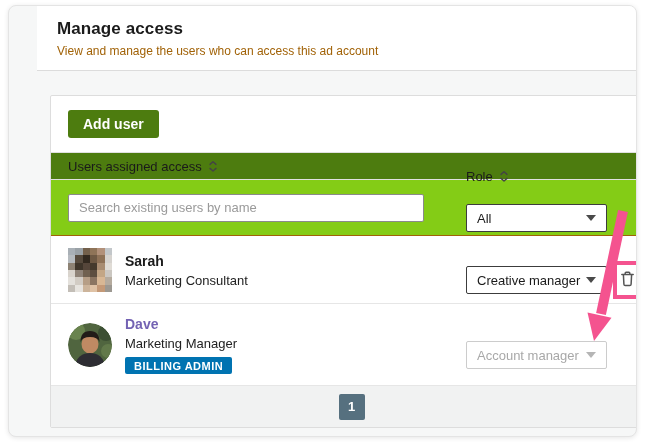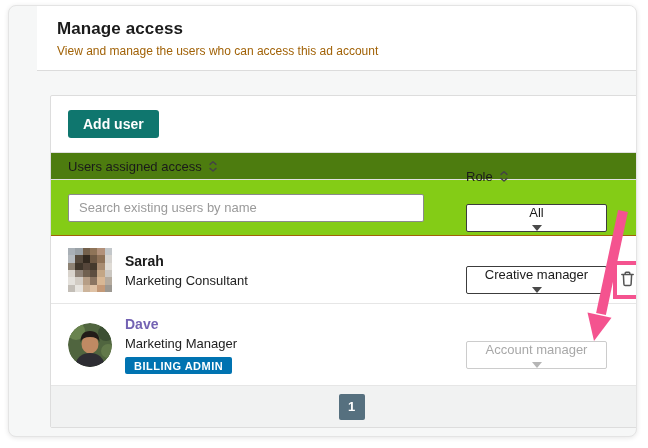--- a/index.html
+++ b/index.html
@@ -23,21 +23,21 @@
 
   .card-body { padding: 24px 13px 0 13px; }
 
   .inner-card {
     background: #ffffff; border: 1px solid #dddddd; border-radius: 2px;
     width: 603px; height: 333px; overflow: hidden;
   }
 
   .toolbar { height: 56px; padding: 14px 17px; }
   .btn-primary {
-    background: #0f766e; color: #ffffff; border: none; border-radius: 3px;
+    background: #4d7c0f; color: #ffffff; border: none; border-radius: 3px;
     height: 28px; padding: 0 15px; font-size: 14px; font-weight: bold;
     font-family: inherit; cursor: pointer;
   }
 
   .thead {
     height: 28px; background: #4d7c0f;
     border-top: 1px solid #e0e0e0; border-bottom: 1px solid #e0e0e0;
     display: flex; align-items: center;
     font-size: 13px; font-weight: normal; color: #1a1a1a;
   }
@@ -49,21 +49,21 @@
   .filter-row { height: 56px; display: flex; align-items: center; border-bottom: 1px solid #a16207; background: #84cc16; }
   .search {
     width: 356px; height: 28px; border: 1px solid #8a8a8a; border-radius: 2px;
     font-size: 13px; color: #333; padding: 0 10px; font-family: inherit; background: #fff;
   }
   .search::placeholder { color: #9a9a9a; }
 
   .select {
     width: 141px; height: 28px; border: 1px solid #3c3c3c; border-radius: 2px; background: #fff;
     display: flex; align-items: center; justify-content: space-between;
-    padding: 0 10px; font-size: 13px; color: #1a1a1a; cursor: pointer; flex-direction: column;
+    padding: 0 10px; font-size: 13px; color: #1a1a1a; cursor: pointer;
   }
   .select .caret { display: inline-flex; color: #4a4a4a; }
   .select.disabled { border-color: #cccccc; color: #a8a8a8; cursor: default; }
   .select.disabled .caret { color: #b5b5b5; }
 
   .row { display: flex; align-items: center; background: #fff; border-bottom: 1px solid #e6e6e6; }
   .row-dave { height: 82px; }
   .row-sarah { height: 68px; }
 
   .user-cell { display: flex; align-items: center; }

